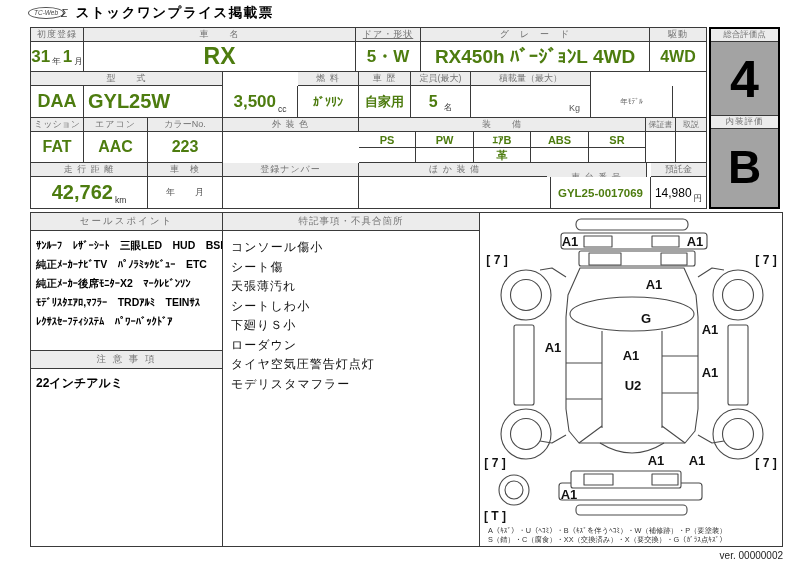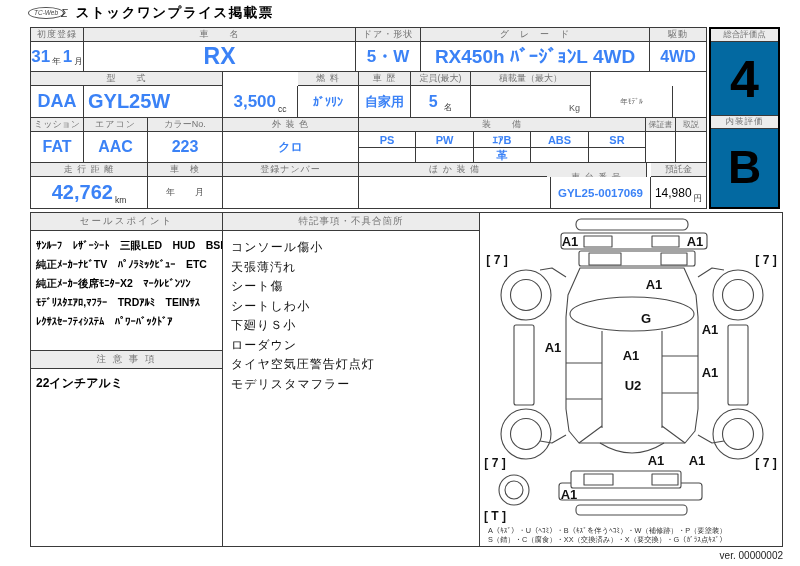--- a/index.html
+++ b/index.html
@@ -4,21 +4,21 @@
 <style>
   html,body{margin:0;padding:0;background:#fff;}
   body{width:800px;height:566px;position:relative;font-family:"Liberation Sans","DejaVu Sans",sans-serif;color:#111;}
   .abs{position:absolute;box-sizing:border-box;}
   .box{position:absolute;box-sizing:border-box;border:1px solid #3a3a3a;background:#fff;}
   .cell{position:absolute;box-sizing:border-box;border-right:1px solid #3a3a3a;border-bottom:1px solid #3a3a3a;
         display:flex;align-items:center;justify-content:center;white-space:nowrap;overflow:hidden;background:#fff;}
   .hd{background:#ececec;color:#737373;font-size:9px;letter-spacing:1px;font-weight:normal;}
   .nr{border-right:none!important;}
   .nb{border-bottom:none!important;}
-  .v{font-weight:bold;color:#3b82f6;}
+  .v{font-weight:bold;color:#4d7c0f;}
   .u{font-size:8.5px;font-weight:normal;color:#333;margin-left:2px;align-self:flex-end;padding-bottom:3px;}
   .small-gray{font-size:9px;color:#555;}
   .sect-hd{height:18px;border-bottom:1px solid #3a3a3a;background:#ececec;color:#737373;font-size:9.5px;
            letter-spacing:2px;display:flex;align-items:center;justify-content:center;box-sizing:border-box;}
   .sales-line{font-weight:bold;font-size:10.5px;line-height:19px;white-space:pre;color:#000;}
   .note-line{font-size:12px;line-height:19.5px;letter-spacing:1px;white-space:pre;color:#111;}
   .pad{padding:5px 5px;}
   .bigscore{display:flex;align-items:center;justify-content:center;font-weight:bold;color:#000;}
   .logo-oval{display:inline-block;border:1px solid #555;border-radius:50%;font-size:6.5px;font-style:italic;
              color:#444;padding:2px 5px;line-height:1;vertical-align:middle;}
@@ -32,21 +32,21 @@
 <div class="abs" style="left:28px;top:4px;height:18px;display:flex;align-items:center;">
   <span class="logo-oval">TC-Web</span>
     <span class="logo-sigma">Σ</span>
   <span class="title-text" style="margin-left:8px;">ストックワンプライス掲載票</span>
 </div>
 
 <div class="box" style="left:30px;top:27px;width:677px;height:182px;">
 
   <div class="cell hd" style="left:0;top:0;width:53px;height:14px;">初度登録</div>
   <div class="cell hd" style="left:53px;top:0;width:272px;height:14px;">車　　名</div>
-  <div class="cell hd" style="left:325px;top:0;width:65px;height:14px;">ドア・形状</div>
+  <div class="cell hd" style="left:325px;top:0;width:65px;height:14px;text-decoration:underline;">ドア・形状</div>
   <div class="cell hd" style="left:390px;top:0;width:229px;height:14px;">グ　レ　ー　ド</div>
   <div class="cell hd nr" style="left:619px;top:0;width:56px;height:14px;">駆動</div>
 
   <div class="cell" style="left:0;top:14px;width:53px;height:30px;">
     <span class="v" style="font-size:17px;">31</span>
       <span class="u">年</span>
     <span class="v" style="font-size:17px;margin-left:2px;">1</span>
       <span class="u">月</span>
   </div>
   <div class="cell v" style="left:53px;top:14px;width:272px;height:30px;font-size:23px;">RX</div>
@@ -86,21 +86,20 @@
   <div class="cell hd" style="left:53px;top:90px;width:64px;height:14px;">エアコン</div>
   <div class="cell hd" style="left:117px;top:90px;width:75px;height:14px;letter-spacing:0;">カラーNo.</div>
   <div class="cell hd" style="left:192px;top:90px;width:136px;height:14px;">外 装 色</div>
   <div class="cell hd" style="left:328px;top:90px;width:287px;height:14px;">装　　備</div>
   <div class="cell hd" style="left:615px;top:90px;width:30px;height:14px;letter-spacing:0;font-size:8px;">保証書</div>
   <div class="cell hd nr" style="left:645px;top:90px;width:30px;height:14px;letter-spacing:0;font-size:8px;">取説</div>
 
   <div class="cell v" style="left:0;top:104px;width:53px;height:31px;font-size:16px;">FAT</div>
   <div class="cell v" style="left:53px;top:104px;width:64px;height:31px;font-size:16px;">AAC</div>
   <div class="cell v" style="left:117px;top:104px;width:75px;height:31px;font-size:16px;">223</div>
-  <div class="cell v" style="left:192px;top:104px;width:136px;height:31px;font-size:12px;">クロ</div>
   <div class="cell v" style="left:328px;top:104px;width:57px;height:16px;font-size:11px;">PS</div>
   <div class="cell v" style="left:385px;top:104px;width:58px;height:16px;font-size:11px;">PW</div>
   <div class="cell v" style="left:443px;top:104px;width:57px;height:16px;font-size:11px;">ｴｱB</div>
   <div class="cell v" style="left:500px;top:104px;width:58px;height:16px;font-size:11px;">ABS</div>
   <div class="cell v" style="left:558px;top:104px;width:57px;height:16px;font-size:11px;">SR</div>
   <div class="cell" style="left:328px;top:120px;width:57px;height:15px;"></div>
   <div class="cell" style="left:385px;top:120px;width:58px;height:15px;"></div>
   <div class="cell v" style="left:443px;top:120px;width:57px;height:15px;font-size:11px;">革</div>
   <div class="cell" style="left:500px;top:120px;width:58px;height:15px;"></div>
   <div class="cell" style="left:558px;top:120px;width:57px;height:15px;"></div>
@@ -125,21 +124,21 @@
   </div>
   <div class="cell nb" style="left:192px;top:149px;width:136px;height:31px;"></div>
   <div class="cell nb" style="left:328px;top:149px;width:192px;height:31px;"></div>
   <div class="cell v nb" style="left:520px;top:149px;width:100px;height:31px;font-size:11.5px;">GYL25-0017069</div>
   <div class="cell nb nr" style="left:620px;top:149px;width:55px;height:31px;">
     <span style="font-size:12px;color:#000;">14,980</span>
       <span class="u">円</span>
   </div>
 </div>
 
-<div class="abs" style="left:709px;top:27px;width:71px;height:182px;border:2.5px solid #000;background:#0369a1;">
+<div class="abs" style="left:709px;top:27px;width:71px;height:182px;border:2.5px solid #000;background:#a3a3a3;">
   <div class="sect-hd" style="height:13px;font-size:8.5px;letter-spacing:0;border-bottom:1px solid #3a3a3a;">総合評価点</div>
   <div class="bigscore" style="height:74px;font-size:52px;border-bottom:1px solid #3a3a3a;box-sizing:border-box;">4</div>
   <div class="sect-hd" style="height:13px;font-size:8.5px;letter-spacing:1px;border-bottom:1px solid #3a3a3a;">内装評価</div>
   <div class="bigscore" style="height:76px;font-size:46px;">B</div>
 </div>
 
 <div class="box" style="left:30px;top:212px;width:193px;height:176px;">
   <div class="sect-hd">セールスポイント</div>
   <div class="pad">
     <div class="sales-line">ｻﾝﾙｰﾌ　ﾚｻﾞｰｼｰﾄ　三眼LED　HUD　BSM</div>
@@ -154,22 +153,22 @@
   <div class="sect-hd">注 意 事 項</div>
   <div class="pad">
     <div class="sales-line" style="font-size:12px;">22インチアルミ</div>
   </div>
 </div>
 
 <div class="box" style="left:222px;top:212px;width:258px;height:335px;">
   <div class="sect-hd" style="letter-spacing:1px;font-family:Liberation Mono, monospace;">特記事項・不具合箇所</div>
   <div class="pad" style="padding:7px 8px;">
     <div class="note-line">コンソール傷小</div>
+    <div class="note-line">シート傷</div>
     <div class="note-line">天張薄汚れ</div>
-    <div class="note-line">シート傷</div>
     <div class="note-line">シートしわ小</div>
     <div class="note-line">下廻りＳ小</div>
     <div class="note-line">ローダウン</div>
     <div class="note-line">タイヤ空気圧警告灯点灯</div>
     <div class="note-line">モデリスタマフラー</div>
   </div>
 </div>
 
 <div class="box" style="left:479px;top:212px;width:304px;height:335px;">
   <svg width="302" height="333" viewBox="0 0 302 333">

